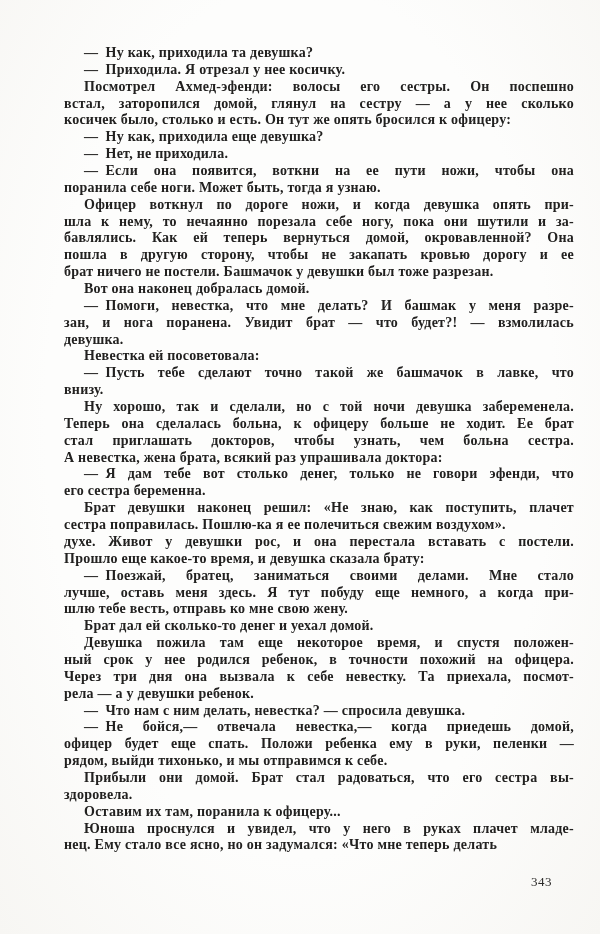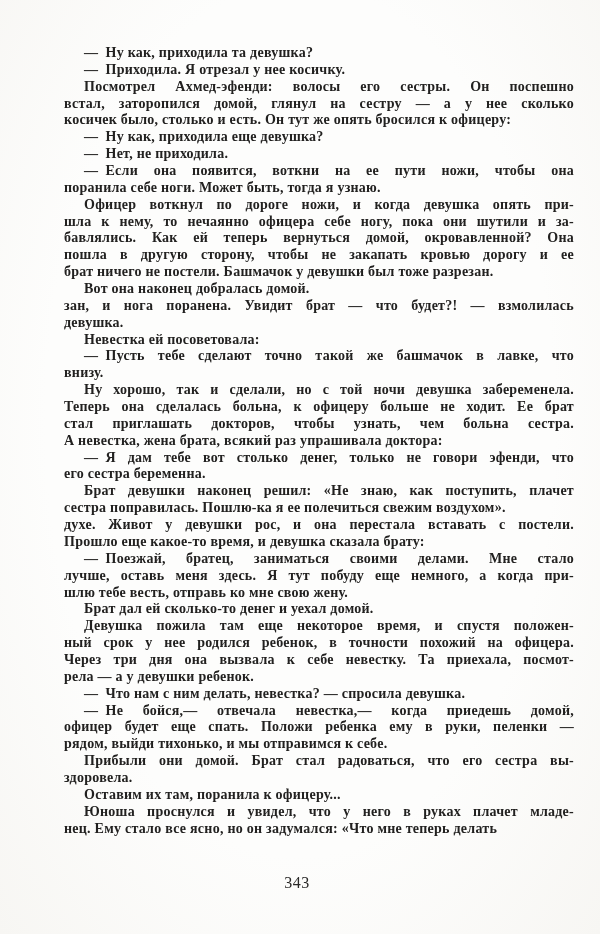--- a/index.html
+++ b/index.html
@@ -38,22 +38,22 @@
     text-indent: 20px;
   }
   .line.para-end {
     text-align-last: left;
   }
   .folio {
     position: absolute;
     left: 42px;
     top: 874px;
     width: 510px;
-    text-align: center;
-    font-size: 16px;
+    text-align: right;
+    font-size: 13px;
     font-weight: normal;
     letter-spacing: 0.5px;
     color: #2a2928;
     font-family: Liberation Serif, serif;
   }
 </style>
 </head>
 <body>
 
 <div class="book-page">
@@ -61,25 +61,26 @@
       <div class="line para-start para-end">— Ну как, приходила та девушка?</div>
       <div class="line para-start para-end">— Приходила. Я отрезал у нее косичку.</div>
       <div class="line para-start">Посмотрел Ахмед-эфенди: волосы его сестры. Он поспешно</div>
       <div class="line">встал, заторопился домой, глянул на сестру — а у нее сколько</div>
       <div class="line para-end">косичек было, столько и есть. Он тут же опять бросился к офицеру:</div>
       <div class="line para-start para-end">— Ну как, приходила еще девушка?</div>
       <div class="line para-start para-end">— Нет, не приходила.</div>
       <div class="line para-start">— Если она появится, воткни на ее пути ножи, чтобы она</div>
       <div class="line para-end">поранила себе ноги. Может быть, тогда я узнаю.</div>
       <div class="line para-start">Офицер воткнул по дороге ножи, и когда девушка опять при-</div>
-      <div class="line">шла к нему, то нечаянно офицера себе ногу, пока они шутили и за-</div>
+      <div class="line">шла к нему, то нечаянно порезала себе ногу, пока они шутили и за-</div>
       <div class="line">бавлялись. Как ей теперь вернуться домой, окровавленной? Она</div>
       <div class="line">пошла в другую сторону, чтобы не закапать кровью дорогу и ее</div>
       <div class="line para-end">брат ничего не постели. Башмачок у девушки был тоже разрезан.</div>
       <div class="line para-start para-end">Вот она наконец добралась домой.</div>
+      <div class="line para-start">— Помоги, невестка, что мне делать? И башмак у меня разре-</div>
       <div class="line">зан, и нога поранена. Увидит брат — что будет?! — взмолилась</div>
       <div class="line para-end">девушка.</div>
       <div class="line para-start para-end">Невестка ей посоветовала:</div>
       <div class="line para-start">— Пусть тебе сделают точно такой же башмачок в лавке, что</div>
       <div class="line para-end">внизу.</div>
       <div class="line para-start">Ну хорошо, так и сделали, но с той ночи девушка забеременела.</div>
       <div class="line">Теперь она сделалась больна, к офицеру больше не ходит. Ее брат</div>
       <div class="line">стал приглашать докторов, чтобы узнать, чем больна сестра.</div>
       <div class="line para-end">А невестка, жена брата, всякий раз упрашивала доктора:</div>
       <div class="line para-start">— Я дам тебе вот столько денег, только не говори эфенди, что</div>

